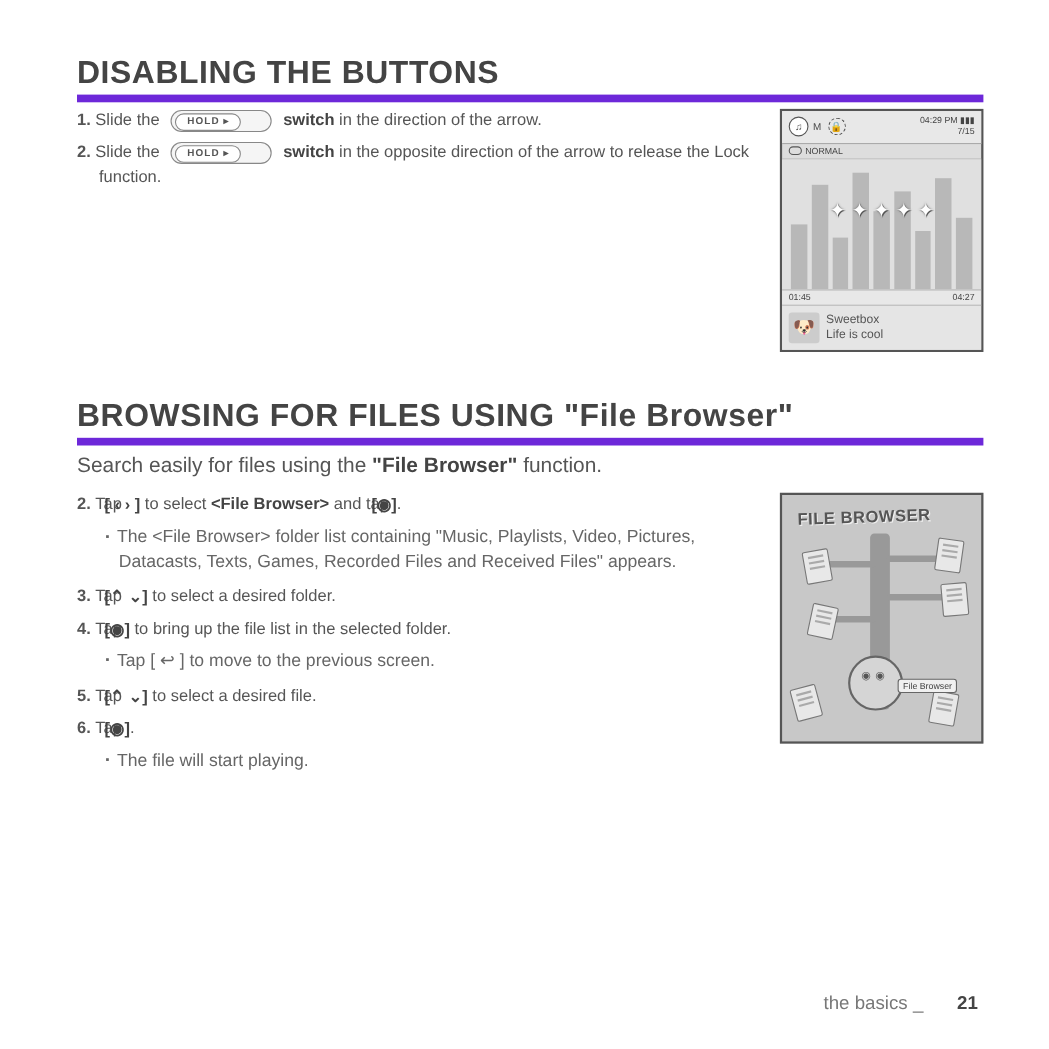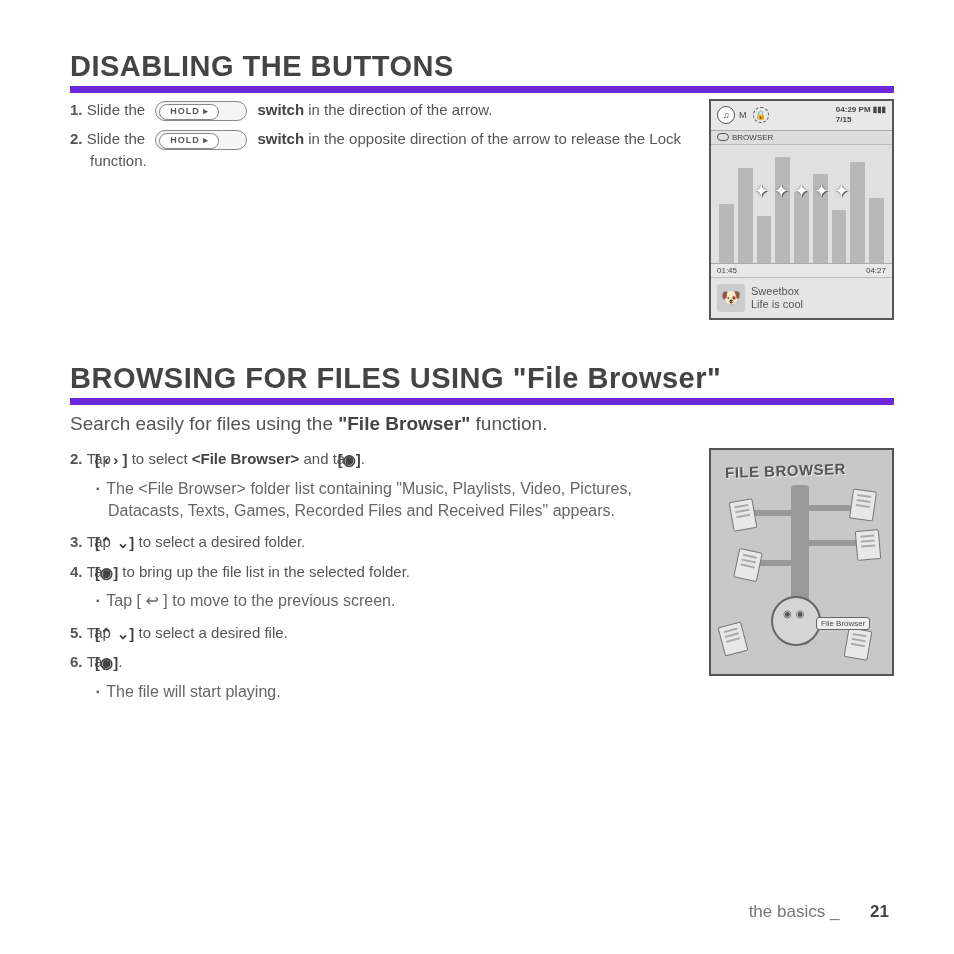--- a/index.html
+++ b/index.html
@@ -117,21 +117,21 @@
   }
   .lock-badge {
     width: 16px; height: 16px;
     border: 1.5px dashed #555;
     border-radius: 50%;
     display: inline-flex;
     align-items: center; justify-content: center;
     font-size: 9px;
     margin-left: 2px;
   }
-  .device1 .topbar .right { font-size: 8px; line-height: 1.3; font-weight: bold; }
+  .device1 .topbar .right { text-align: right; font-size: 8px; line-height: 1.3; }
   .device1 .eq { display: flex; align-items: center; gap: 3px; padding: 2px 6px; font-size: 8px; border-bottom: 1px solid #bbb; }
   .loop { width: 12px; height: 8px; border: 1px solid #555; border-radius: 5px; }
   .device1 .art {
     height: 118px;
     background: #e0e0e0;
     position: relative;
     overflow: hidden;
   }
   .bars { position: absolute; inset: 0; display: flex; align-items: flex-end; gap: 4px; padding: 0 8px; }
   .bars span { flex: 1; background: #b8b8b8; }
@@ -247,21 +247,21 @@
             <span>M</span>
             <span class="lock-badge">🔒</span>
           </div>
           <div class="right">
             <div><span>04:29 PM</span> <span>▮▮▮</span></div>
             <div>7/15</div>
           </div>
         </div>
         <div class="eq">
             <span class="loop"></span>
-            <span>BROWSER</span>
+            <span>NORMAL</span>
           </div>
         <div class="art">
           <div class="bars">
             <span style="height:50%"></span>
               <span style="height:80%"></span>
               <span style="height:40%"></span>
             <span style="height:90%"></span>
               <span style="height:60%"></span>
               <span style="height:75%"></span>
             <span style="height:45%"></span>

